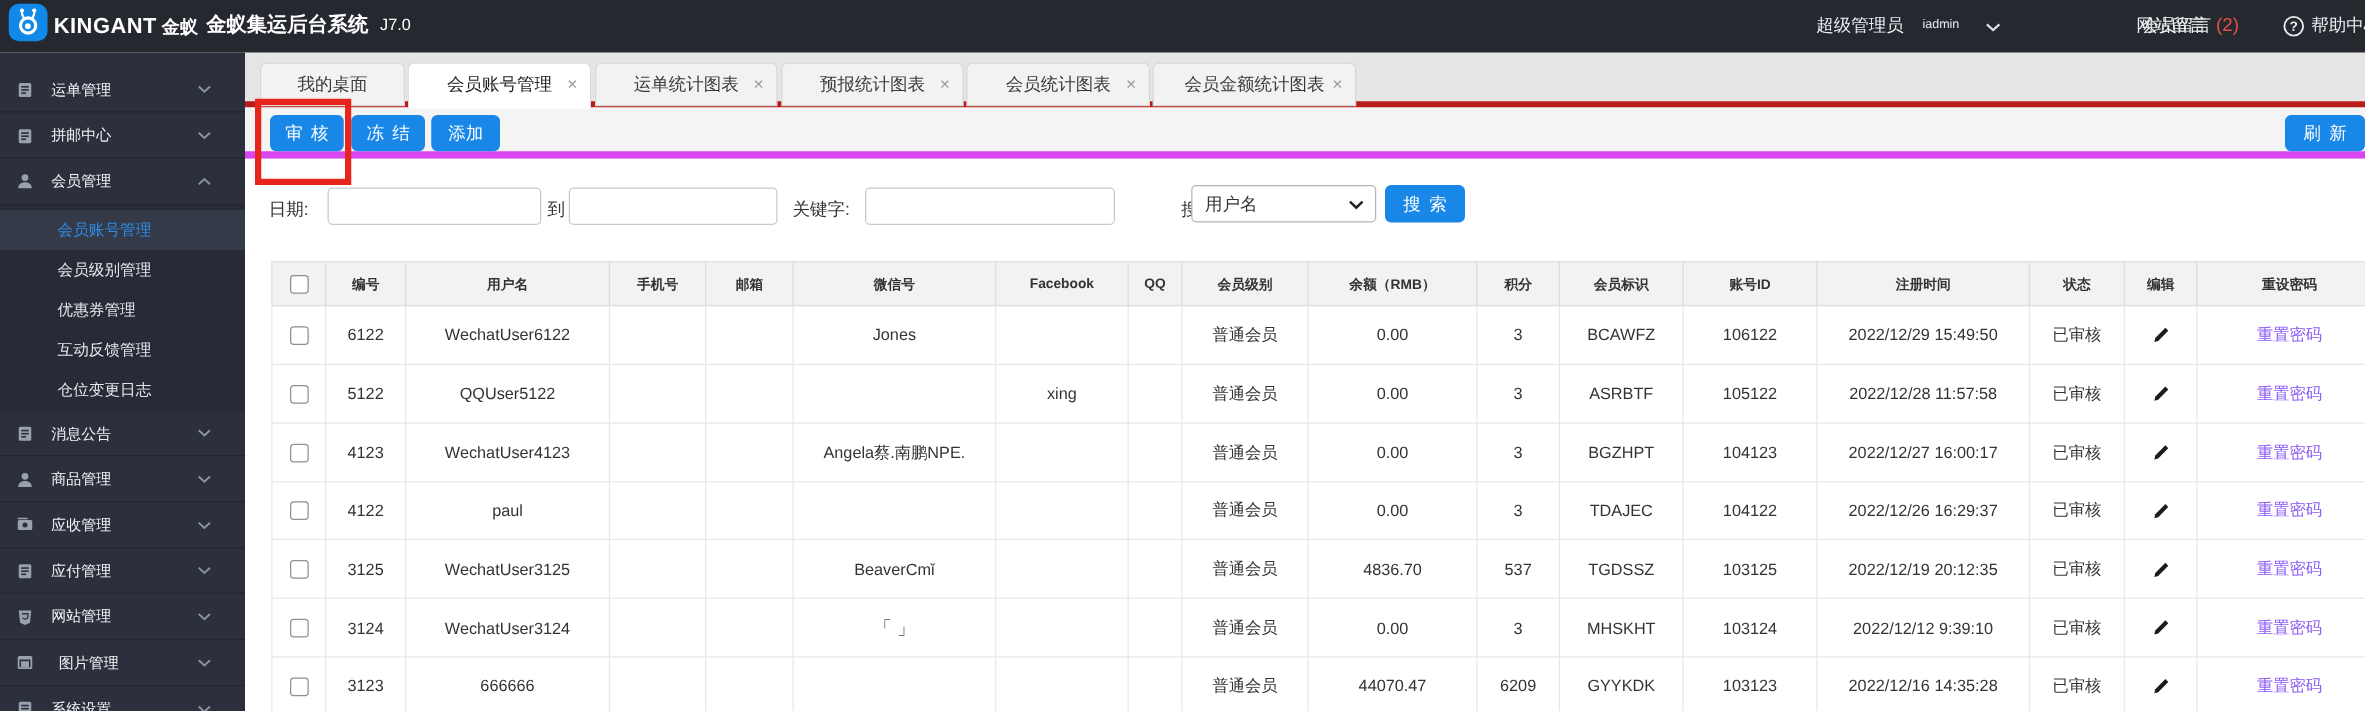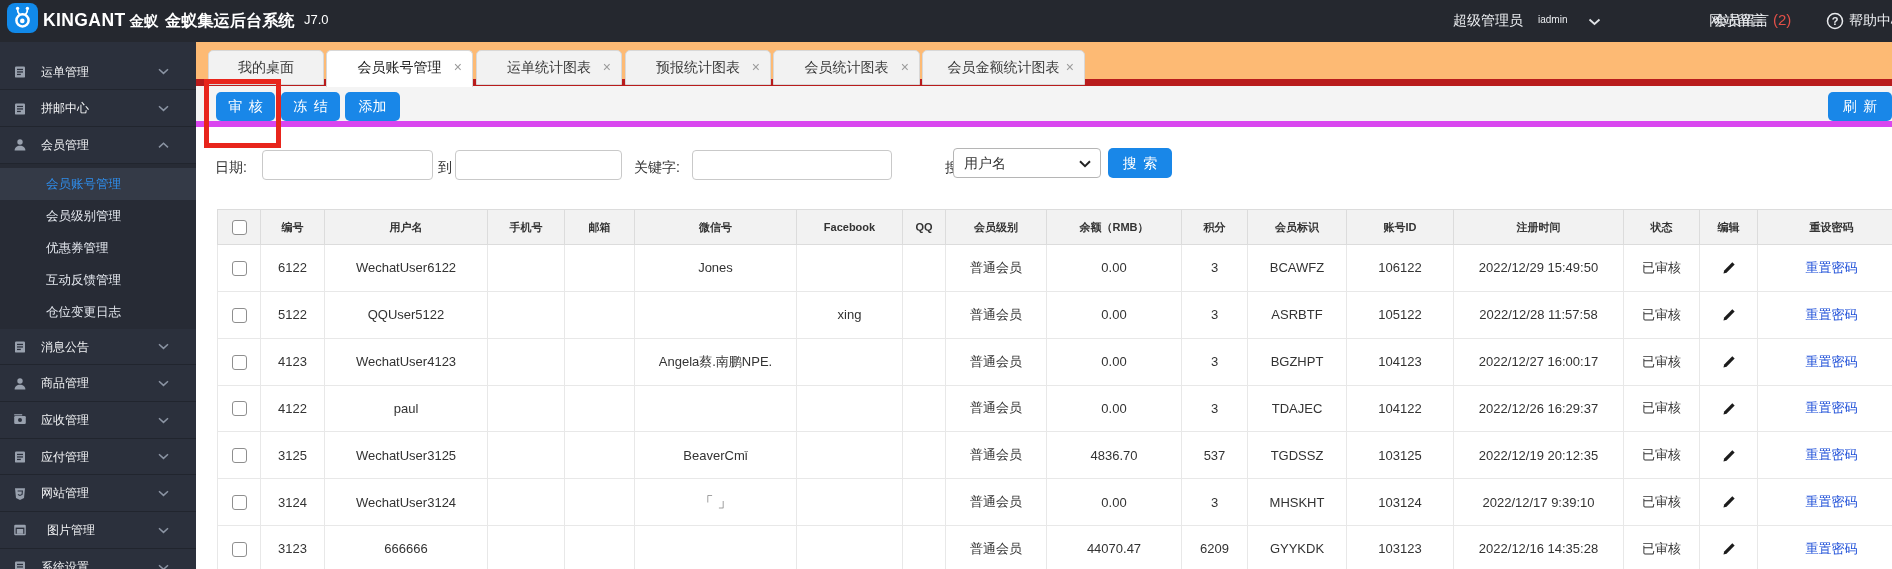--- a/index.html
+++ b/index.html
@@ -17,37 +17,37 @@
 .sidebar{position:absolute;left:0;top:42px;width:196px;height:527px;background:#2b303c;padding-top:11.5px;z-index:4;}
 .mi{position:relative;height:36.7px;line-height:36.7px;color:#f2f3f5;font-size:12px;box-shadow:inset 0 -1px 0 rgba(0,0,0,.22);}
 .mi .ic{position:absolute;left:13px;top:50%;margin-top:-7px;width:14px;height:14px;line-height:0;}.mi .ic svg{display:block;}
 .mi .lb{position:absolute;left:41px;}
 .mi .ch{position:absolute;right:27px;top:50%;margin-top:-3.5px;line-height:0;}.mi .ch svg{display:block;}
 .submenu{background:#272b35;padding:4px 0 0 0;height:165px;}
 .smi{position:relative;height:32.2px;line-height:32.2px;color:#e3e7ee;font-size:12.5px;padding-left:46px;}
 .smi.active{background:#343a47;color:#2f8ce9;}
 
 .content{position:absolute;left:196px;top:42px;width:1696px;height:527px;background:#fff;}
-.tabs{position:absolute;left:0;top:0;width:1696px;height:44px;border-bottom:7px solid #b91c1c;background:#fdba74;}
+.tabs{position:absolute;left:0;top:0;width:1696px;height:44px;border-bottom:5px solid #b91c1c;background:#e5e5e5;}
 .tab{position:absolute;top:8px;height:35px;background:#f2f2f2;border:1px solid #d8d8d8;border-radius:5px 5px 0 0;font-size:14px;color:#3a3a3a;text-align:center;line-height:33px;}
 .tab.active{background:#fff;border-bottom:none;height:37px;z-index:3;color:#222;}
 .tab .x{position:absolute;right:10px;top:0;color:#9a9a9a;font-size:14px;line-height:33px;}
 .toolbar{position:absolute;left:0;top:44px;width:1696px;height:41px;background:#f4f4f4;border-bottom:6px solid #d946ef;}
 .btn{position:absolute;top:6px;height:29px;background:#1987e8;border-radius:5px;color:#fff;font-size:14px;text-align:center;line-height:29px;}
 .filter{position:absolute;left:0;top:85px;width:1696px;height:82px;background:#fff;font-size:14px;}
 .filter .lab{position:absolute;top:30px;line-height:20px;color:#333;}
 .inp{position:absolute;top:23px;height:30px;border:1px solid #c9c9c9;border-radius:4px;background:#fff;}
 .sel{position:absolute;top:21px;height:30px;border:1px solid #b5b5b5;border-radius:4px;background:#fff;line-height:28px;padding-left:10px;color:#333;}
 .sel svg{position:absolute;right:9px;top:11px;}
 
 table{position:absolute;left:21px;top:167px;width:1680px;border-collapse:collapse;table-layout:fixed;}
 th{height:35px;background:#f2f2f2;border:1px solid #dcdcdc;font-size:11px;font-weight:bold;color:#333;text-align:center;}
 td{height:46.85px;border:1px solid #e8e8e8;font-size:13px;color:#333;text-align:center;white-space:nowrap;overflow:hidden;}
 .cb{display:inline-block;width:15px;height:15px;border:1px solid #8f8f8f;border-radius:3px;background:#fff;vertical-align:middle;}
-.lnk{color:#1d4ed8;}
+.lnk{color:#8b5cf6;}
 .redbox{position:absolute;left:204px;top:79px;width:77px;height:69px;border:5px solid #e8251c;z-index:9;}
 </style>
 </head>
 <body>
 
 <div class="topbar">
   <div class="logo-badge">
     <svg width="31" height="30" viewBox="0 0 31 30">
       <circle cx="15.5" cy="17.4" r="6.1" stroke="#fff" stroke-width="2.5" fill="none"></circle>
       <circle cx="15.3" cy="17.9" r="2.3" fill="#fff"></circle>
@@ -417,21 +417,21 @@
           <td></td>
           <td></td>
           <td><span style="font-size:14.5px;color:#4a4a4a;">「 」</span></td>
           <td></td>
           <td></td>
           <td>普通会员</td>
           <td>0.00</td>
           <td>3</td>
           <td>MHSKHT</td>
           <td>103124</td>
-          <td>2022/12/17 9:39:10</td>
+          <td>2022/12/12 9:39:10</td>
           <td>已审核</td>
           <td><svg width="16" height="16" viewBox="0 0 15 15" style="vertical-align:middle">
               <path d="M10.6 2.1 l2.2 2.2 L5.2 12 l-2.9 .7 .7-2.9 z" fill="#1c1c1c"></path>
             </svg></td>
           <td><span class="lnk">重置密码</span></td>
         </tr>
       <tr>
           <td><span class="cb"></span></td>
           <td>3123</td>
           <td>666666</td>

